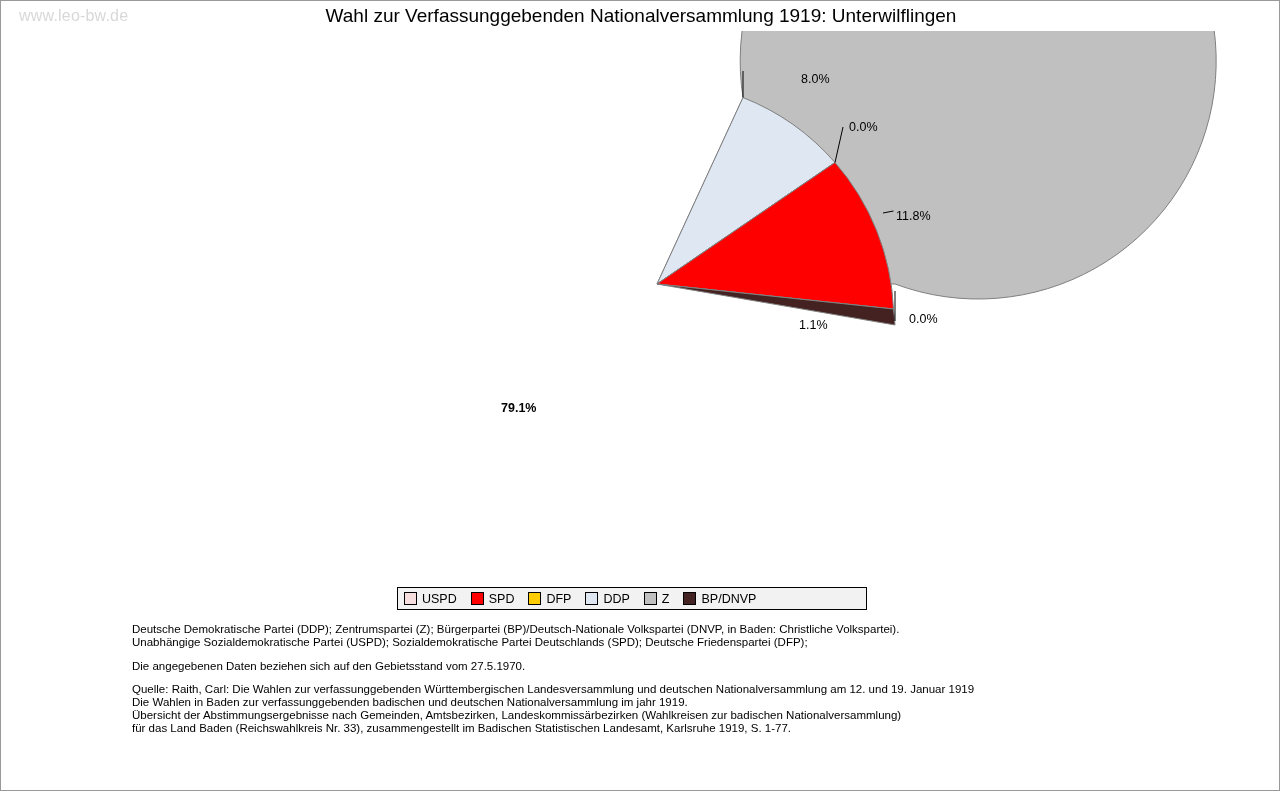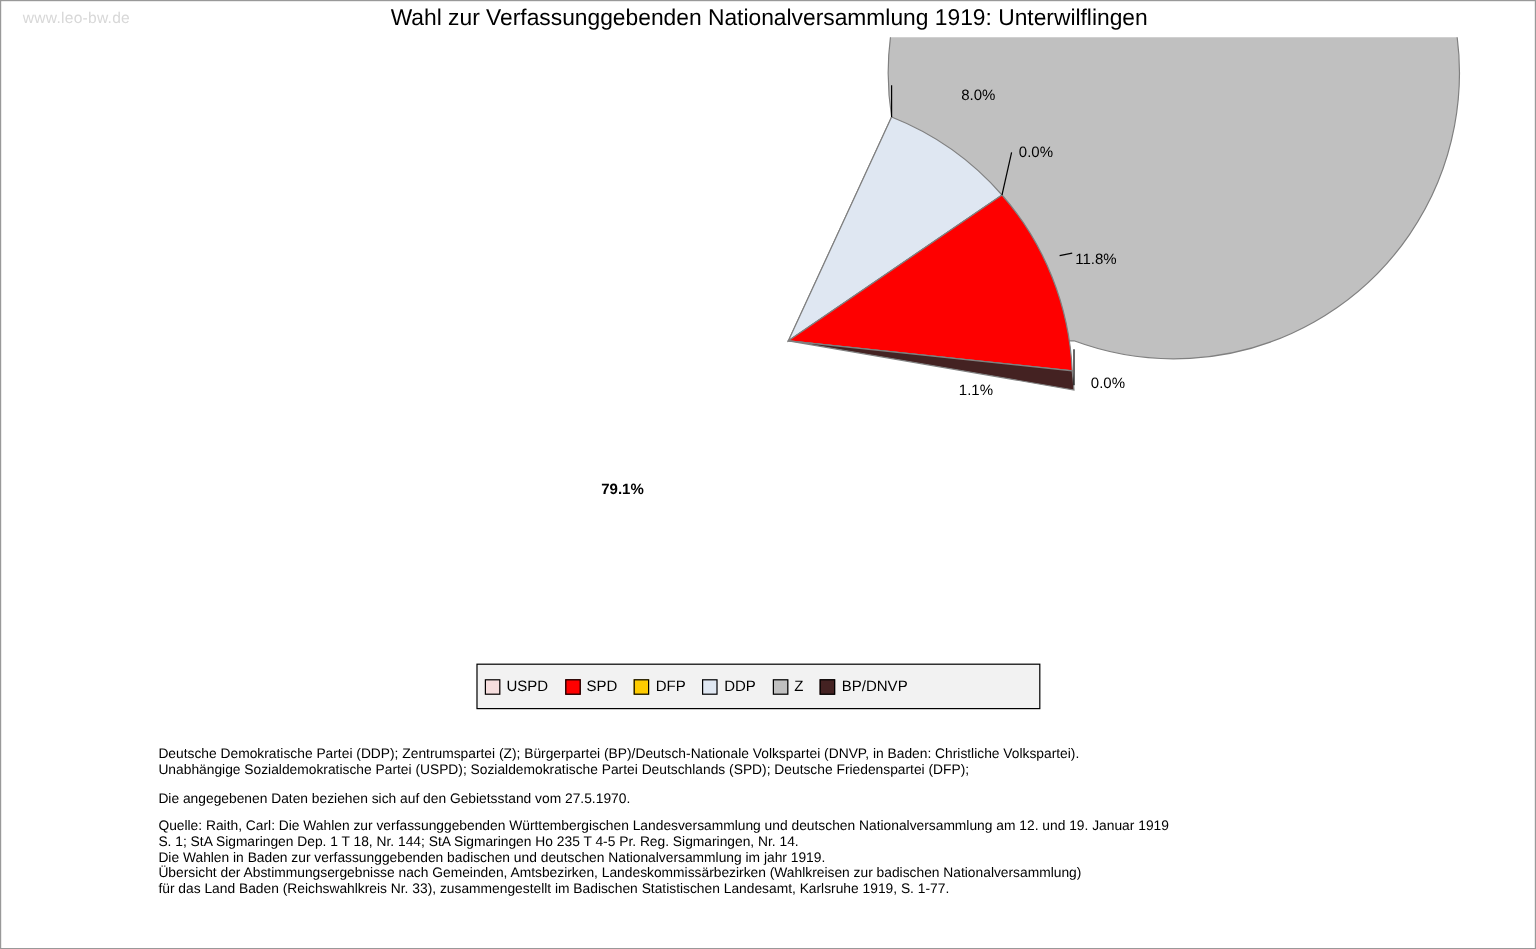--- a/index.html
+++ b/index.html
@@ -18,21 +18,21 @@
     width: 1280px;
     height: 791px;
     box-sizing: border-box;
     border: 1px solid #999999;
     background: #ffffff;
   }
   .watermark {
     position: absolute;
     left: 18px;
     top: 6px;
-    font-size: 13px;
+    font-size: 16px;
     color: #d8d8d8;
     letter-spacing: 0.2px;
   }
   .chart-title {
     position: absolute;
     left: 0;
     top: 4px;
     width: 1280px;
     text-align: center;
     font-size: 19px;
@@ -47,23 +47,23 @@
   }
   .pct-label {
     position: absolute;
     font-size: 12.5px;
     color: #000000;
     white-space: nowrap;
   }
   #legend {
     position: absolute;
     left: 396px;
-    top: 552px;
+    top: 586px;
     width: 470px;
-    height: 38px;
+    height: 23px;
     border: 1px solid #000000;
     background: #f2f2f2;
     box-sizing: border-box;
     display: flex;
     align-items: center;
     padding: 0 6px;
   }
   .legend-item {
     display: flex;
     align-items: center;
@@ -178,20 +178,19 @@
   <div id="footnotes">
     <div class="note-block">
       <div class="note-line">Deutsche Demokratische Partei (DDP); Zentrumspartei (Z); Bürgerpartei (BP)/Deutsch-Nationale Volkspartei (DNVP, in Baden: Christliche Volkspartei).</div>
       <div class="note-line">Unabhängige Sozialdemokratische Partei (USPD); Sozialdemokratische Partei Deutschlands (SPD); Deutsche Friedenspartei (DFP);</div>
     </div>
     <div class="note-block">
       <div class="note-line">Die angegebenen Daten beziehen sich auf den Gebietsstand vom 27.5.1970.</div>
     </div>
     <div class="note-block">
       <div class="note-line">Quelle: Raith, Carl: Die Wahlen zur verfassunggebenden Württembergischen Landesversammlung und deutschen Nationalversammlung am 12. und 19. Januar 1919</div>
-      <div class="note-line">S. 1; StA Sigmaringen Dep. 1 T 18, Nr. 144; StA Sigmaringen Ho 235 T 4-5 Pr. Reg. Sigmaringen, Nr. 14.</div>
       <div class="note-line">Die Wahlen in Baden zur verfassunggebenden badischen und deutschen Nationalversammlung im jahr 1919.</div>
       <div class="note-line">Übersicht der Abstimmungsergebnisse nach Gemeinden, Amtsbezirken, Landeskommissärbezirken (Wahlkreisen zur badischen Nationalversammlung)</div>
       <div class="note-line">für das Land Baden (Reichswahlkreis Nr. 33), zusammengestellt im Badischen Statistischen Landesamt, Karlsruhe 1919, S. 1-77.</div>
     </div>
   </div>
 
 </div>
 
 </body></html>

